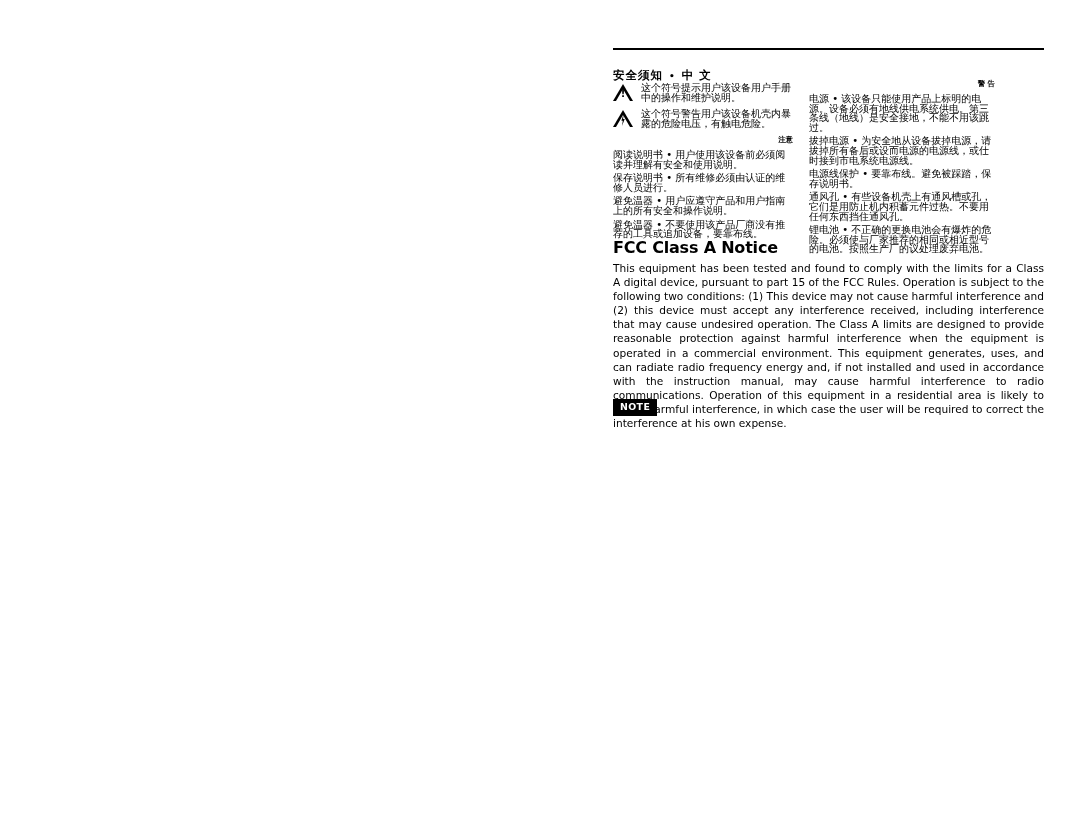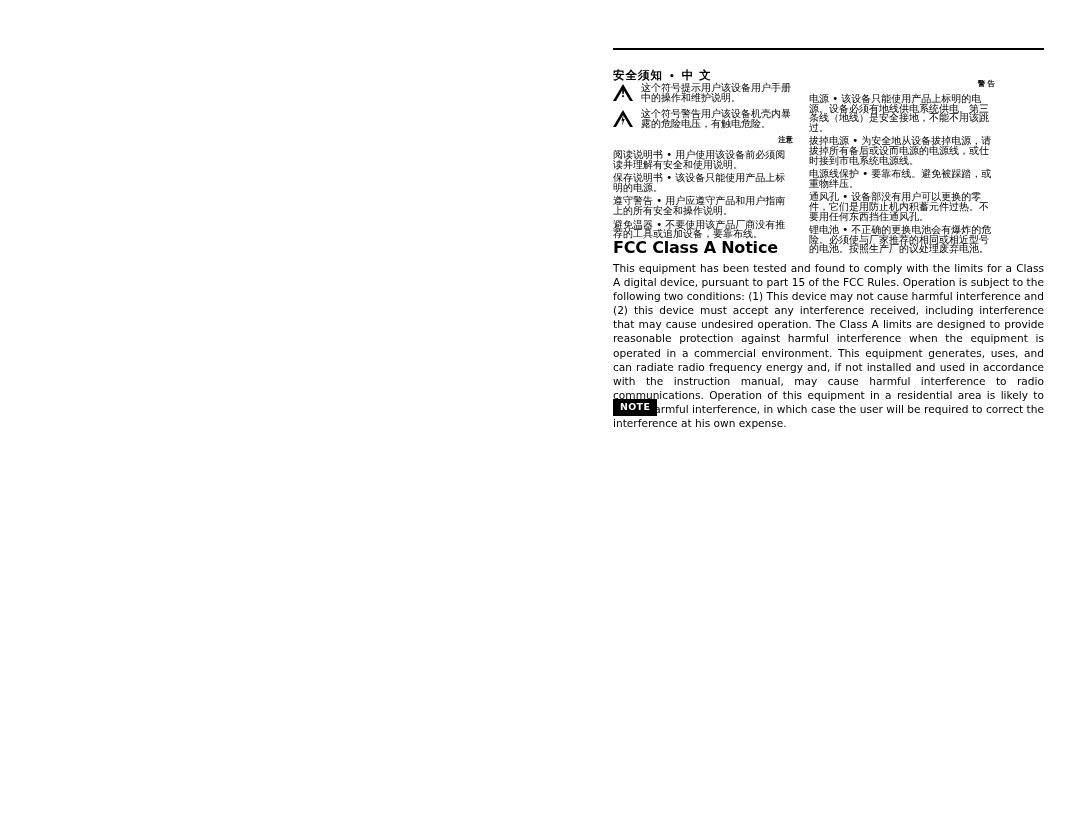--- a/index.html
+++ b/index.html
@@ -208,31 +208,31 @@
           <div class="tri"></div>
           <div class="tri-inner"></div>
           <div class="bolt"></div>
         </div>
         <div class="icon-text">这个符号警告用户该设备机壳内暴露的危险电压，有触电危险。</div>
       </div>
 
       <div class="cn-head">注意</div>
 
       <div class="cn-para">阅读说明书 • 用户使用该设备前必须阅读并理解有安全和使用说明。</div>
-      <div class="cn-para">保存说明书 • 该设备只能使用产品上标明的电源。</div>
-      <div class="cn-para">遵守警告 • 用户应遵守产品和用户指南上的所有安全和操作说明。</div>
+      <div class="cn-para">保存说明书 • 所有维修必须由认证的维修人员进行。</div>
+      <div class="cn-para">避免温器 • 用户应遵守产品和用户指南上的所有安全和操作说明。</div>
       <div class="cn-para">避免温器 • 不要使用该产品厂商没有推荐的工具或追加设备，要靠布线。</div>
     </div>
 
     <div class="cn-col-right">
       <div class="cn-head">警 告</div>
       <div class="cn-para">电源 • 该设备只能使用产品上标明的电源。设备必须有地线供电系统供电。第三条线（地线）是安全接地，不能不用该跳过。</div>
       <div class="cn-para">拔掉电源 • 为安全地从设备拔掉电源，请拔掉所有备后或设而电源的电源线，或仕时接到市电系统电源线。</div>
-      <div class="cn-para">电源线保护 • 要靠布线。避免被踩踏，或重物绊压。</div>
-      <div class="cn-para">通风孔 • 设备部没有用户可以更换的零件，它们是用防止机内积蓄元件过热。不要用任何东西挡住通风孔。</div>
+      <div class="cn-para">电源线保护 • 要靠布线。避免被踩踏，保存说明书。</div>
+      <div class="cn-para">通风孔 • 有些设备机壳上有通风槽或孔，它们是用防止机内积蓄元件过热。不要用任何东西挡住通风孔。</div>
       <div class="cn-para">锂电池 • 不正确的更换电池会有爆炸的危险。必须使与厂家推荐的相同或相近型号的电池。按照生产厂的议处理废弃电池。</div>
     </div>
 
   </div>
 
   <div class="fcc-title">FCC Class A Notice</div>
 
   <div class="fcc-body">This equipment has been tested and found to comply with the limits for a Class A digital device, pursuant to part 15 of the FCC Rules.  Operation is subject to the following two conditions: (1) This device may not cause harmful interference and (2) this device must accept any interference received, including interference that may cause undesired operation.  The Class A limits are designed to provide reasonable protection against harmful interference when the equipment is operated in a commercial  environment.  This equipment generates, uses, and can radiate radio frequency energy and, if not installed and used in accordance with the instruction manual, may cause harmful interference to radio communications.  Operation of this equipment in a residential area is likely to cause harmful interference, in which case the user will be required to correct the interference at his own expense.</div>
 
   <div class="note-row">

